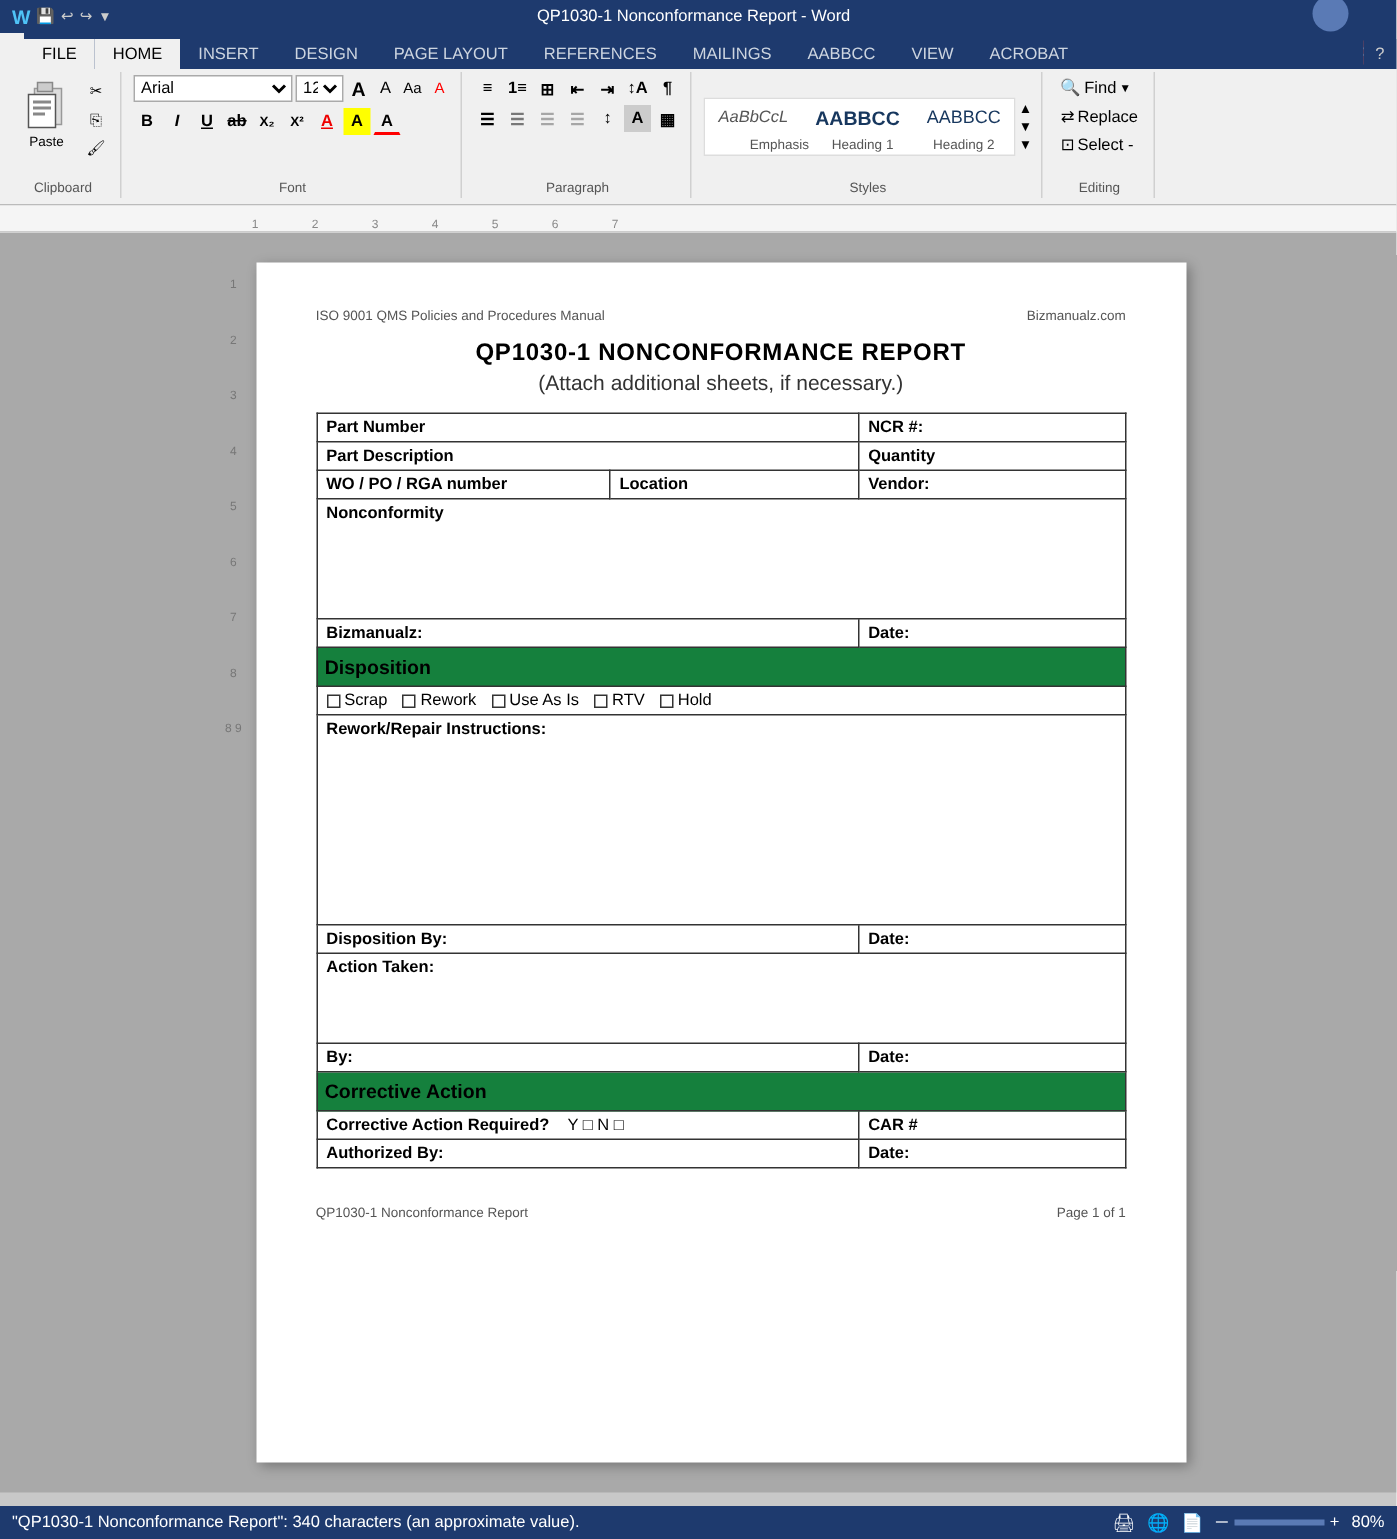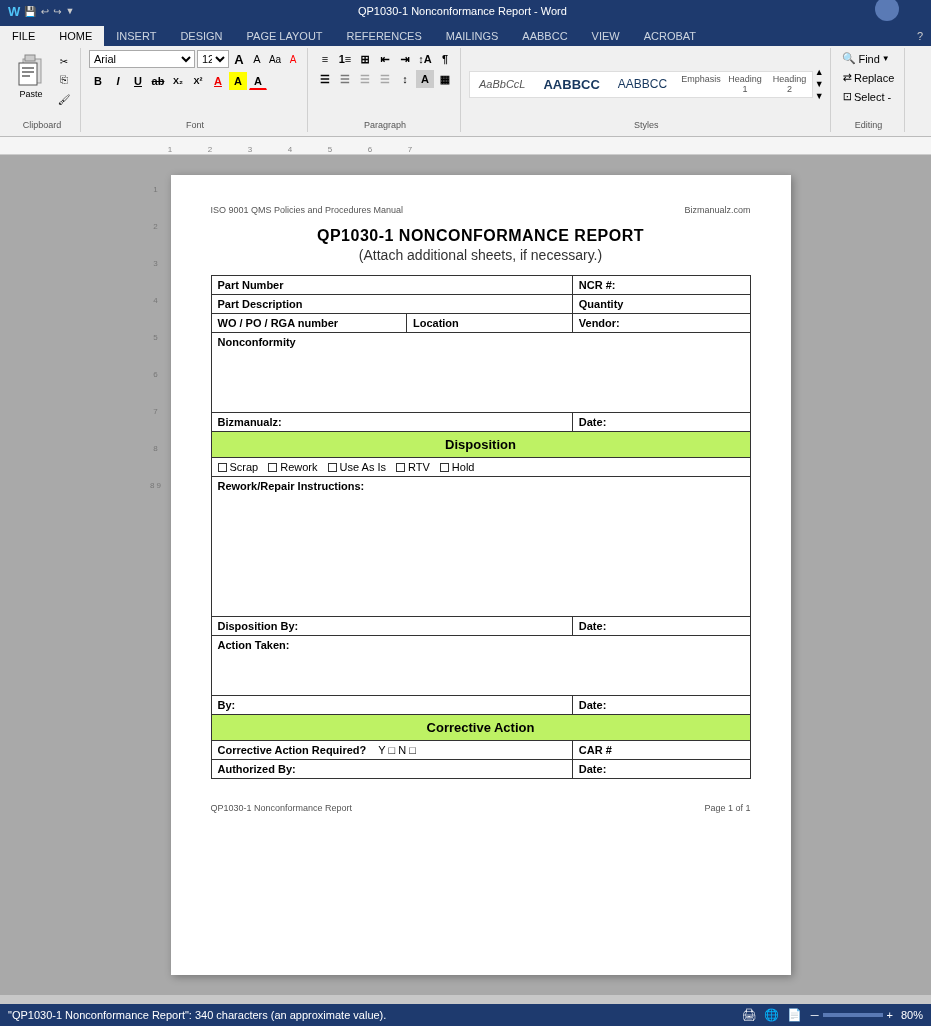--- a/index.html
+++ b/index.html
@@ -17,21 +17,21 @@
       font-size: 11px;
     }
     .title-bar-left { display: flex; align-items: center; gap: 4px; }
     .title-bar-center { flex: 1; text-align: center; font-size: 11px; }
     .title-bar-controls { display: flex; gap: 2px; }
     .title-btn { width: 18px; height: 16px; background: #5a7ab5; border: none; color: white; font-size: 10px; cursor: pointer; display: flex; align-items: center; justify-content: center; }
     .title-btn.close { background: #d9534f; }
 
     
     .ribbon { background: #f0f0f0; border-bottom: 1px solid #bbb; }
-    .ribbon-tabs { display: flex; background: #1e3a6e; padding-top: 4px; }
+    .ribbon-tabs { display: flex; background: #1e3a6e; padding-top: 4px; margin-left: 16px; }
     .ribbon-tab { padding: 4px 12px; font-size: 11px; color: #cdd5e0; cursor: pointer; }
     .ribbon-tab.active { background: #f0f0f0; color: #000; }
 
     .ribbon-content { background: #f0f0f0; padding: 2px 4px 4px 4px; display: flex; align-items: stretch; gap: 2px; min-height: 90px; }
     .ribbon-group { display: flex; flex-direction: column; align-items: center; border-right: 1px solid #d0d0d0; padding: 2px 6px; min-width: 40px; }
     .ribbon-group-label { font-size: 9px; color: #555; margin-top: auto; padding-top: 2px; }
     .ribbon-group-content { display: flex; align-items: center; gap: 2px; flex-wrap: wrap; flex: 1; }
 
     
     .paste-btn { display: flex; flex-direction: column; align-items: center; padding: 2px 4px; cursor: pointer; border: 1px solid transparent; }
@@ -65,21 +65,21 @@
     
     .page { width: 620px; background: white; padding: 30px 40px 40px 40px; box-shadow: 2px 2px 8px rgba(0,0,0,0.3); min-height: 800px; }
     .page-header { display: flex; justify-content: space-between; font-size: 9px; color: #555; margin-bottom: 12px; }
 
     .doc-title { text-align: center; font-size: 16px; font-weight: bold; margin-bottom: 2px; letter-spacing: 0.5px; }
     .doc-subtitle { text-align: center; font-size: 14px; color: #333; margin-bottom: 12px; }
 
     
     .form-table { width: 100%; border-collapse: collapse; font-size: 11px; }
     .form-table td, .form-table th { border: 1px solid #333; padding: 3px 6px; vertical-align: top; }
-    .form-table .section-header { background: #bef264; text-align: center; font-weight: bold; font-size: 13px; padding: 5px; }
+    .form-table .section-header { background: #15803d; font-weight: bold; font-size: 13px; padding: 5px; }
     .tall-cell { height: 80px; }
     .taller-cell { height: 140px; }
     .medium-cell { height: 60px; }
     .checkboxes-row { display: flex; align-items: center; gap: 10px; font-size: 11px; }
     .cb-item { display: flex; align-items: center; gap: 3px; }
     .cb-box { width: 9px; height: 9px; border: 1px solid #333; display: inline-block; }
 
     
     .status-bar { background: #1e3a6e; color: white; height: 22px; display: flex; align-items: center; justify-content: space-between; padding: 0 8px; font-size: 11px; position: fixed; bottom: 0; width: 931px; }
     .status-left { display: flex; align-items: center; gap: 8px; }
@@ -204,21 +204,21 @@
           <span class="format-btn">↕</span>
           <span class="format-btn" style="background:#ccc;">A</span>
           <span class="format-btn">▦</span>
         </div>
       </div>
       <div class="ribbon-group-label">Paragraph</div>
     </div>
 
     <div class="ribbon-group" style="min-width:180px;">
       <div class="ribbon-group-content" style="flex-direction:row;align-items:center;gap:2px;">
-        <div style="display:flex;flex-direction:row;gap:2px;border:1px solid #ddd;padding:2px;background:white;">
+        <div style="display:flex;flex-direction:column;gap:2px;border:1px solid #ddd;padding:2px;background:white;">
           <div style="display:flex;gap:4px;align-items:center;">
             <span class="style-item style-emphasis">AaBbCcL</span>
             <span class="style-item style-h1">AABBCC</span>
             <span class="style-item style-h2">AABBCC</span>
           </div>
           <div style="display:flex;gap:4px;font-size:9px;color:#555;padding-left:4px;">
             <span style="flex:1;text-align:right;">Emphasis</span>
             <span style="flex:1;text-align:center;">Heading 1</span>
             <span style="flex:1;text-align:center;">Heading 2</span>
           </div>

